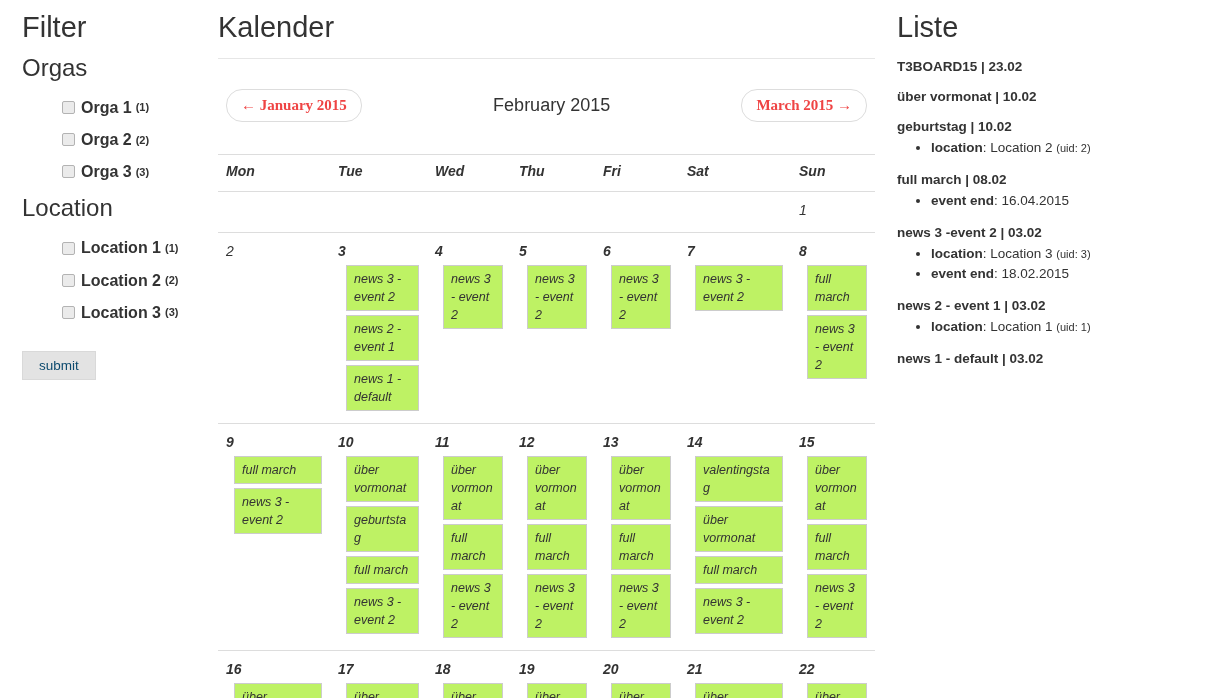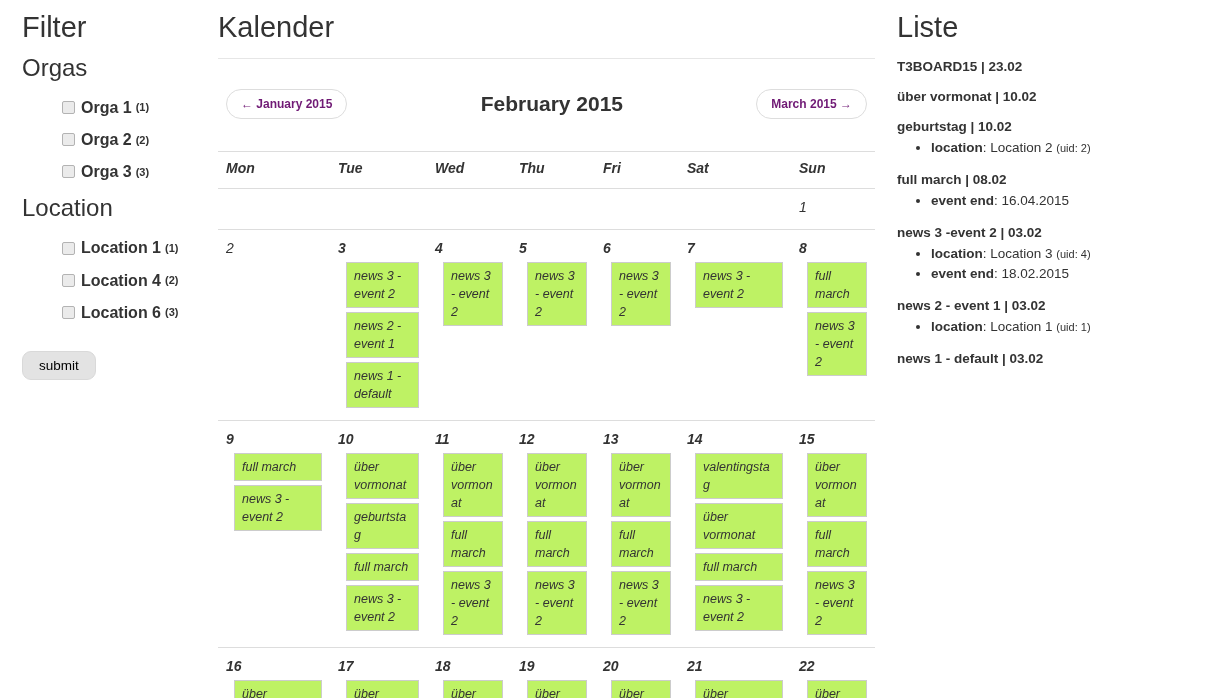--- a/index.html
+++ b/index.html
@@ -21,39 +21,39 @@
   .check-row input[type="checkbox"] {
     appearance: none; -webkit-appearance: none;
     width: 13px; height: 13px; margin: 0 6px 0 0;
     border: 1px solid #b3b3b3; border-radius: 2px;
     background: #ebebeb; flex: 0 0 13px;
   }
   .check-label { font-weight: bold; font-size: 16px; line-height: 1.2; text-align: center; }
   .check-count { font-weight: bold; font-size: 11px; margin-left: 4px; }
   .submit-btn {
     margin-top: 16px;
-    background: #e3e3e3; color: #000000;
-    border: 1px solid #d9d9d9; border-radius: 9px;
+    background: #e3e3e3; color: #0c4a6e;
+    border: 1px solid #d9d9d9; border-radius: 0;
     font-family: "Liberation Sans", sans-serif;
     font-size: 13.5px; padding: 6px 16px; cursor: pointer;
   }
 
   
   .main { width: 657px; flex: 0 0 657px; padding-top: 12px; }
   .main .big-title { margin-bottom: 14px; }
   .title-rule { border: 0; border-top: 1px solid #e6e6e6; margin: 0 0 30px 0; }
   .cal-nav { display: flex; align-items: center; justify-content: space-between; padding: 0 8px; margin-bottom: 32px; }
   .nav-btn {
-    background: #fff; color: #701a75;
+    background: #fff; color: #ef4444;
     border: 1px solid #ddd; border-radius: 16px;
-    font-family: Liberation Sans, sans-serif;
-    font-weight: bold; font-size: 12px;
+    font-family: Liberation Serif, serif;
+    font-weight: bold; font-size: 15px;
     padding: 7px 14px; cursor: pointer; white-space: nowrap;
   }
-  .month-label { font-weight: bold; font-size: 21px; }
+  .month-label { font-weight: normal; font-size: 18px; }
 
   .cal-table { width: 657px; }
   .cal-row { display: flex; border-bottom: 1px solid #ddd; }
   .cal-row.head { border-top: 1px solid #ddd; }
   .cal-cell { padding: 8px; min-height: 36px; font-style: italic; }
   .cal-cell:nth-child(1) { width: 112px; }
   .cal-cell:nth-child(2) { width: 97px;  }
   .cal-cell:nth-child(3) { width: 84px;  }
   .cal-cell:nth-child(4) { width: 84px;  }
   .cal-cell:nth-child(5) { width: 84px;  }
@@ -107,26 +107,26 @@
         </div>
         <div class="filter-group">
           <h2 class="group-title">Location</h2>
           <label class="check-row">
             <input type="checkbox" style="">
             <span class="check-label">Location 1</span>
             <span class="check-count">(1)</span>
           </label>
           <label class="check-row">
             <input type="checkbox" style="">
-            <span class="check-label">Location 4</span>
+            <span class="check-label">Location 2</span>
             <span class="check-count">(2)</span>
           </label>
           <label class="check-row">
             <input type="checkbox" style="">
-            <span class="check-label">Location 6</span>
+            <span class="check-label">Location 3</span>
             <span class="check-count">(3)</span>
           </label>
         </div>
       </div>
     <button class="submit-btn" type="submit">submit</button>
   </aside>
 
   <main class="main">
     <h1 class="big-title">Kalender</h1>
     <hr class="title-rule">
@@ -285,21 +285,21 @@
         </div>
         <div class="list-entry">
           <div class="entry-title">full march | 08.02</div>
           <ul class="entry-details">
             <li><span class="detail-label">event end</span>: 16.04.2015</li>
           </ul>
         </div>
         <div class="list-entry">
           <div class="entry-title">news 3 -event 2 | 03.02</div>
           <ul class="entry-details">
-            <li><span class="detail-label">location</span>: Location 3 <span class="detail-uid">(uid: 4)</span></li>
+            <li><span class="detail-label">location</span>: Location 3 <span class="detail-uid">(uid: 3)</span></li>
             <li><span class="detail-label">event end</span>: 18.02.2015</li>
           </ul>
         </div>
         <div class="list-entry">
           <div class="entry-title">news 2 - event 1 | 03.02</div>
           <ul class="entry-details">
             <li><span class="detail-label">location</span>: Location 1 <span class="detail-uid">(uid: 1)</span></li>
           </ul>
         </div>
         <div class="list-entry">

